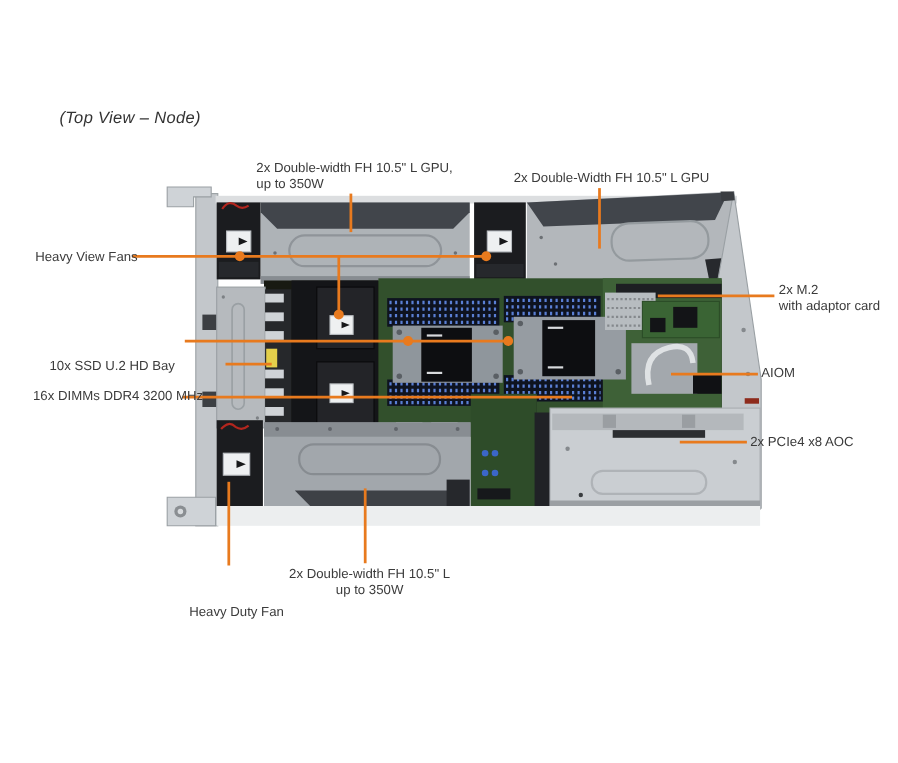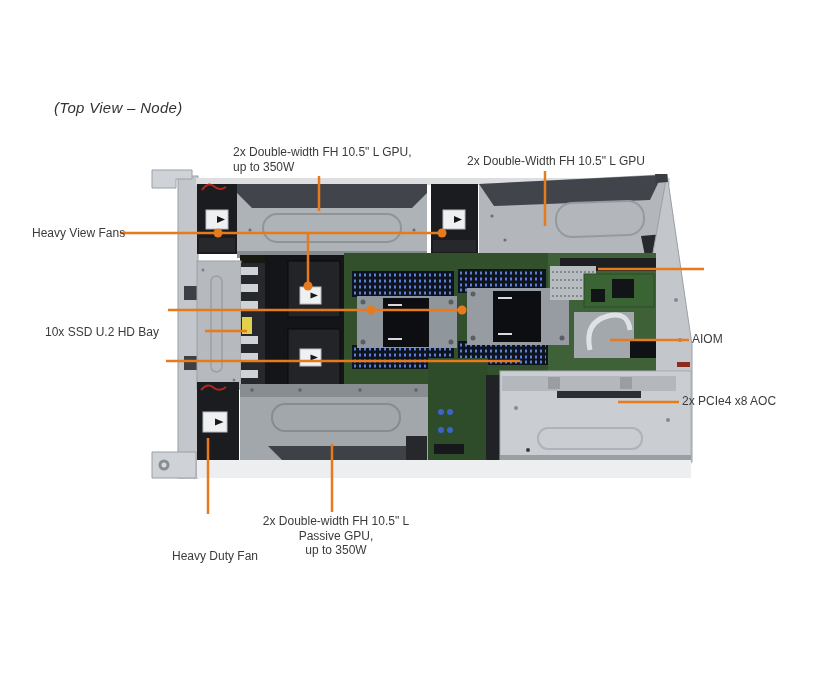--- a/index.html
+++ b/index.html
@@ -285,27 +285,31 @@
 
   <div class="lbl" style="left:467px;top:154px;">2x Double-Width FH 10.5" L GPU</div>
 
   <div class="lbl" style="left:32px;top:226px;">Heavy View Fans</div>
 
   <div class="lbl center" style="left:24px;top:266px;width:160px;line-height:15.5px;">
   </div>
 
   <div class="lbl" style="left:45px;top:325px;">10x SSD U.2 HD Bay</div>
 
-
+  <div class="lbl" style="left:30px;top:353px;">16x DIMMs  DDR4 3200 MHz</div>
+
+  <div class="lbl" style="left:708px;top:256px;">
+    <div>2x M.2</div>
+    <div>with adaptor card</div>
+  </div>
 
   <div class="lbl" style="left:692px;top:332px;">AIOM</div>
 
   <div class="lbl" style="left:682px;top:394px;">2x PCIe4 x8 AOC</div>
 
   <div class="lbl" style="left:172px;top:526px;margin-top:23px;">Heavy Duty Fan</div>
 
   <div class="lbl center" style="left:252px;top:514px;width:168px;line-height:14.5px;">
     <div>2x Double-width FH 10.5" L</div>
-    <div>Passive GPU,</div>
     <div>up to 350W</div>
   </div>
 
 </div>
 
 </body></html>

